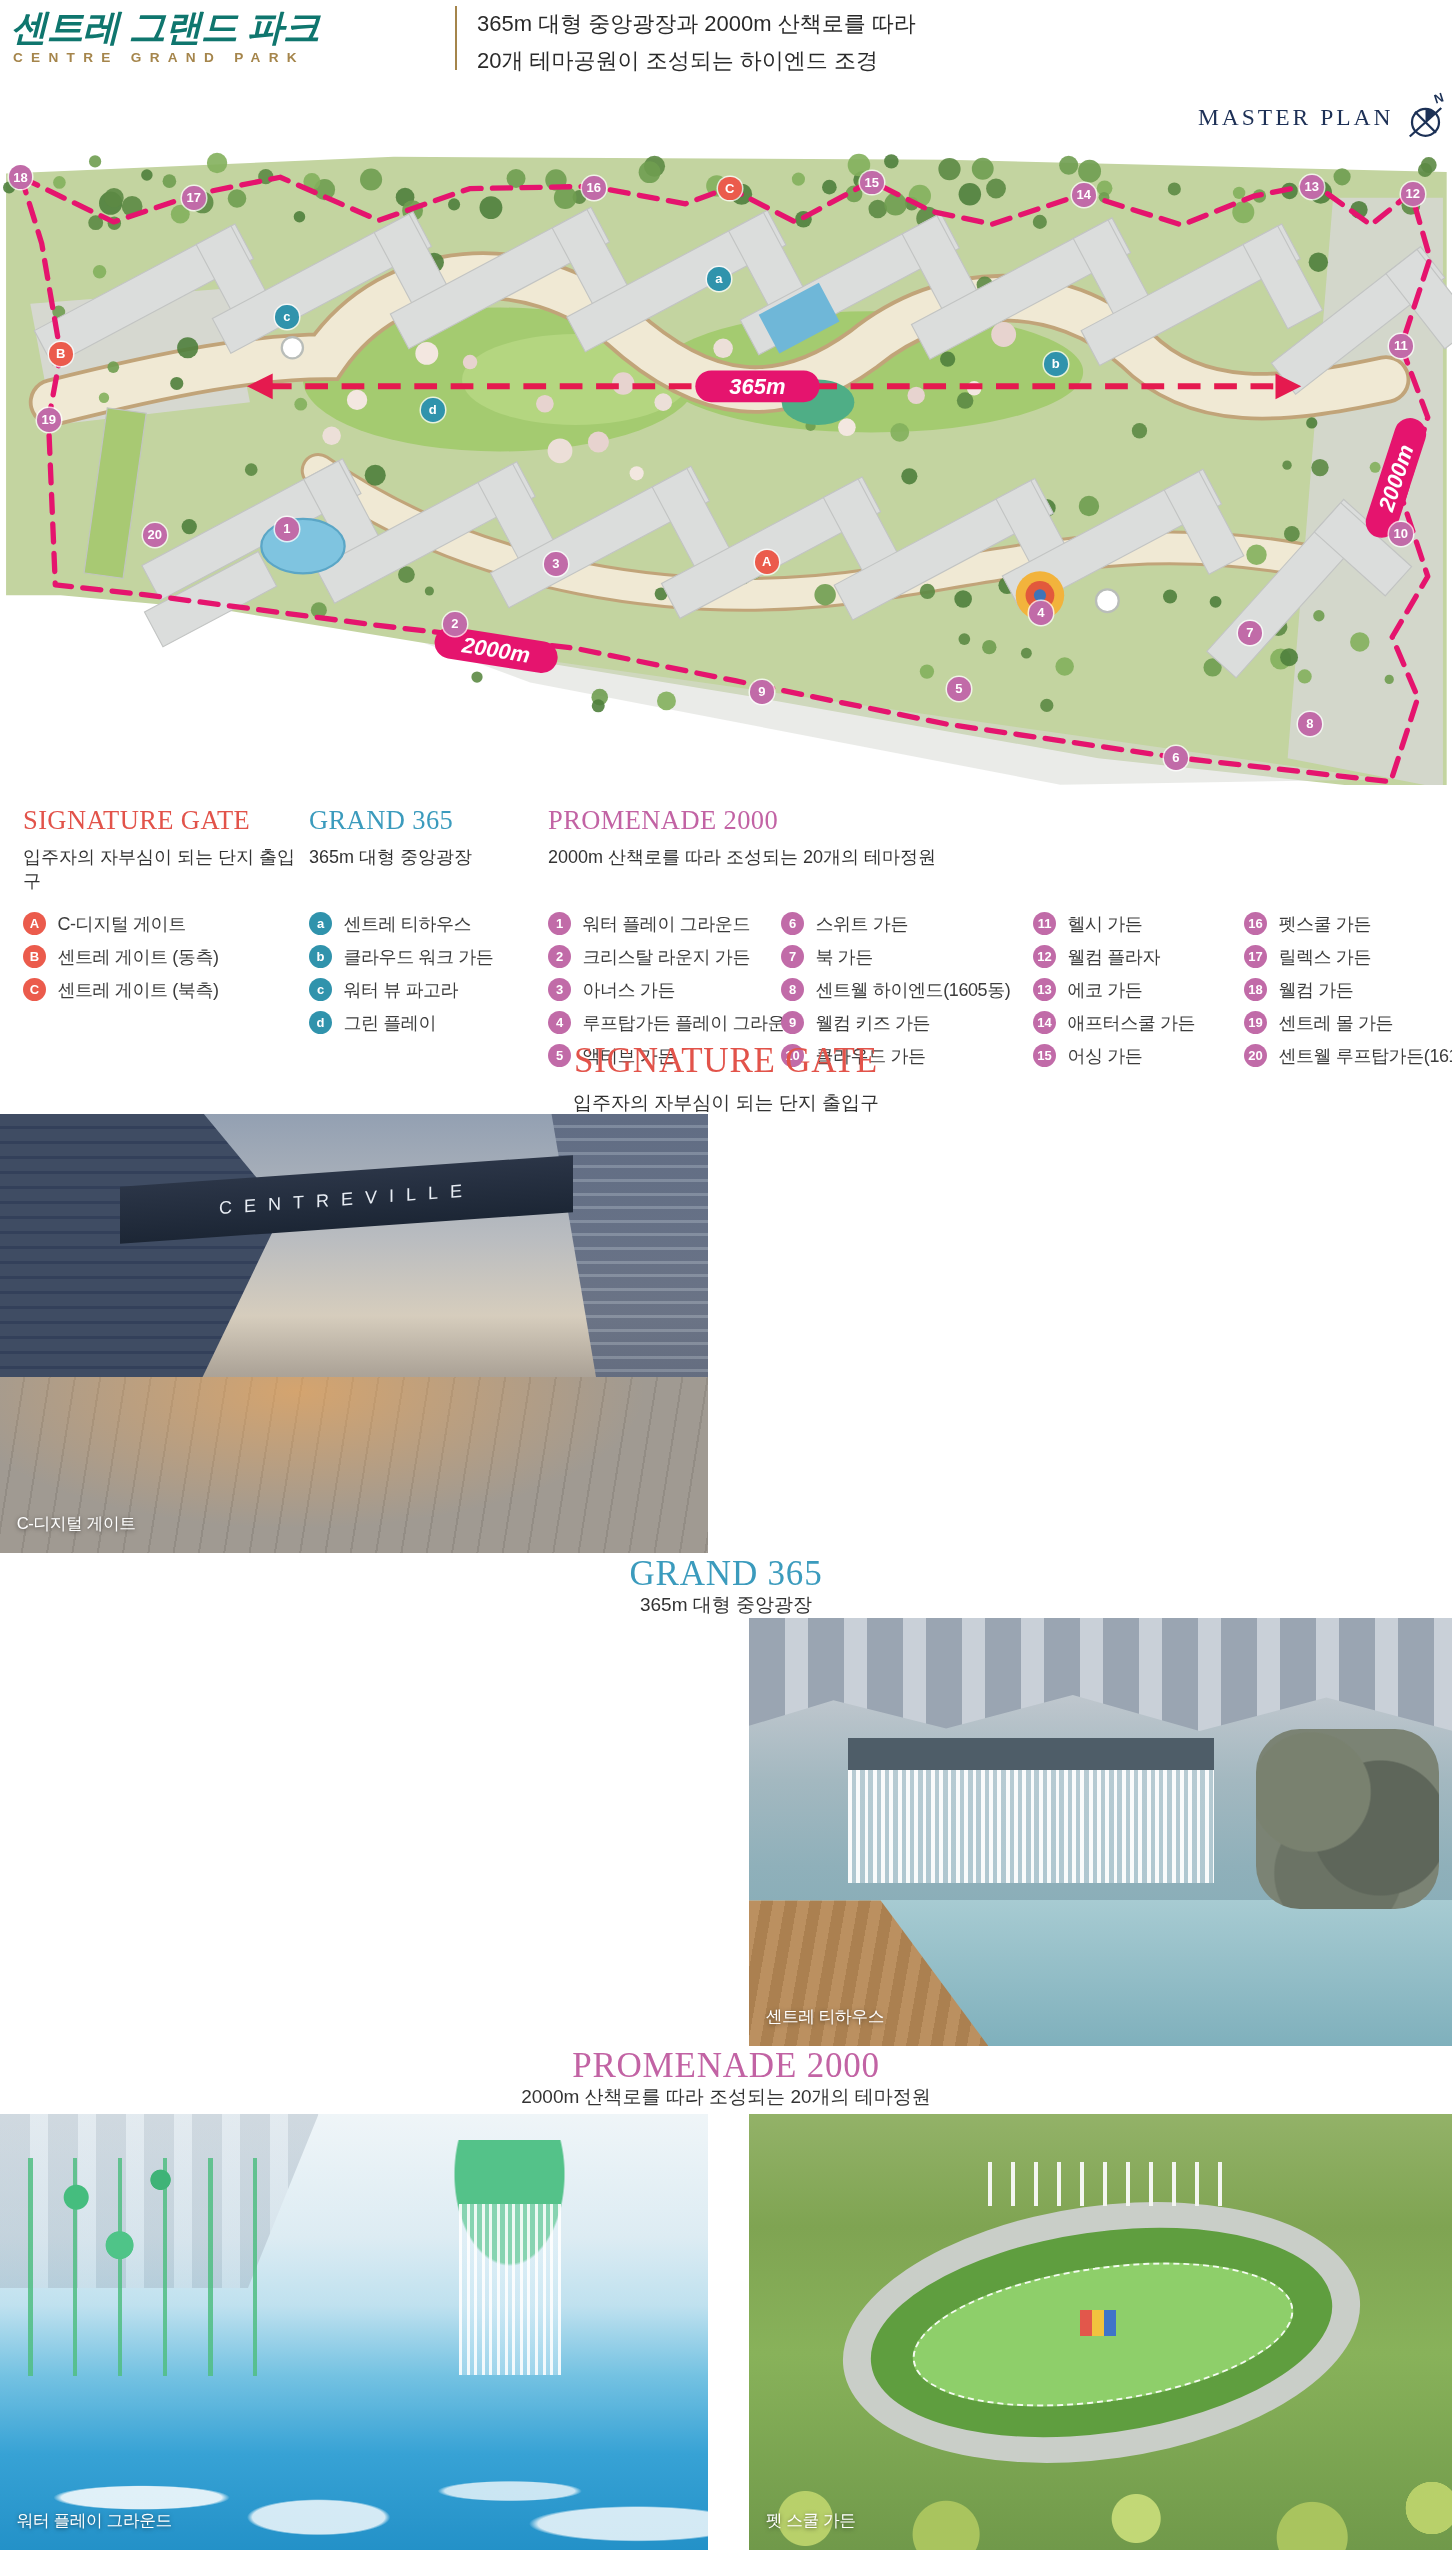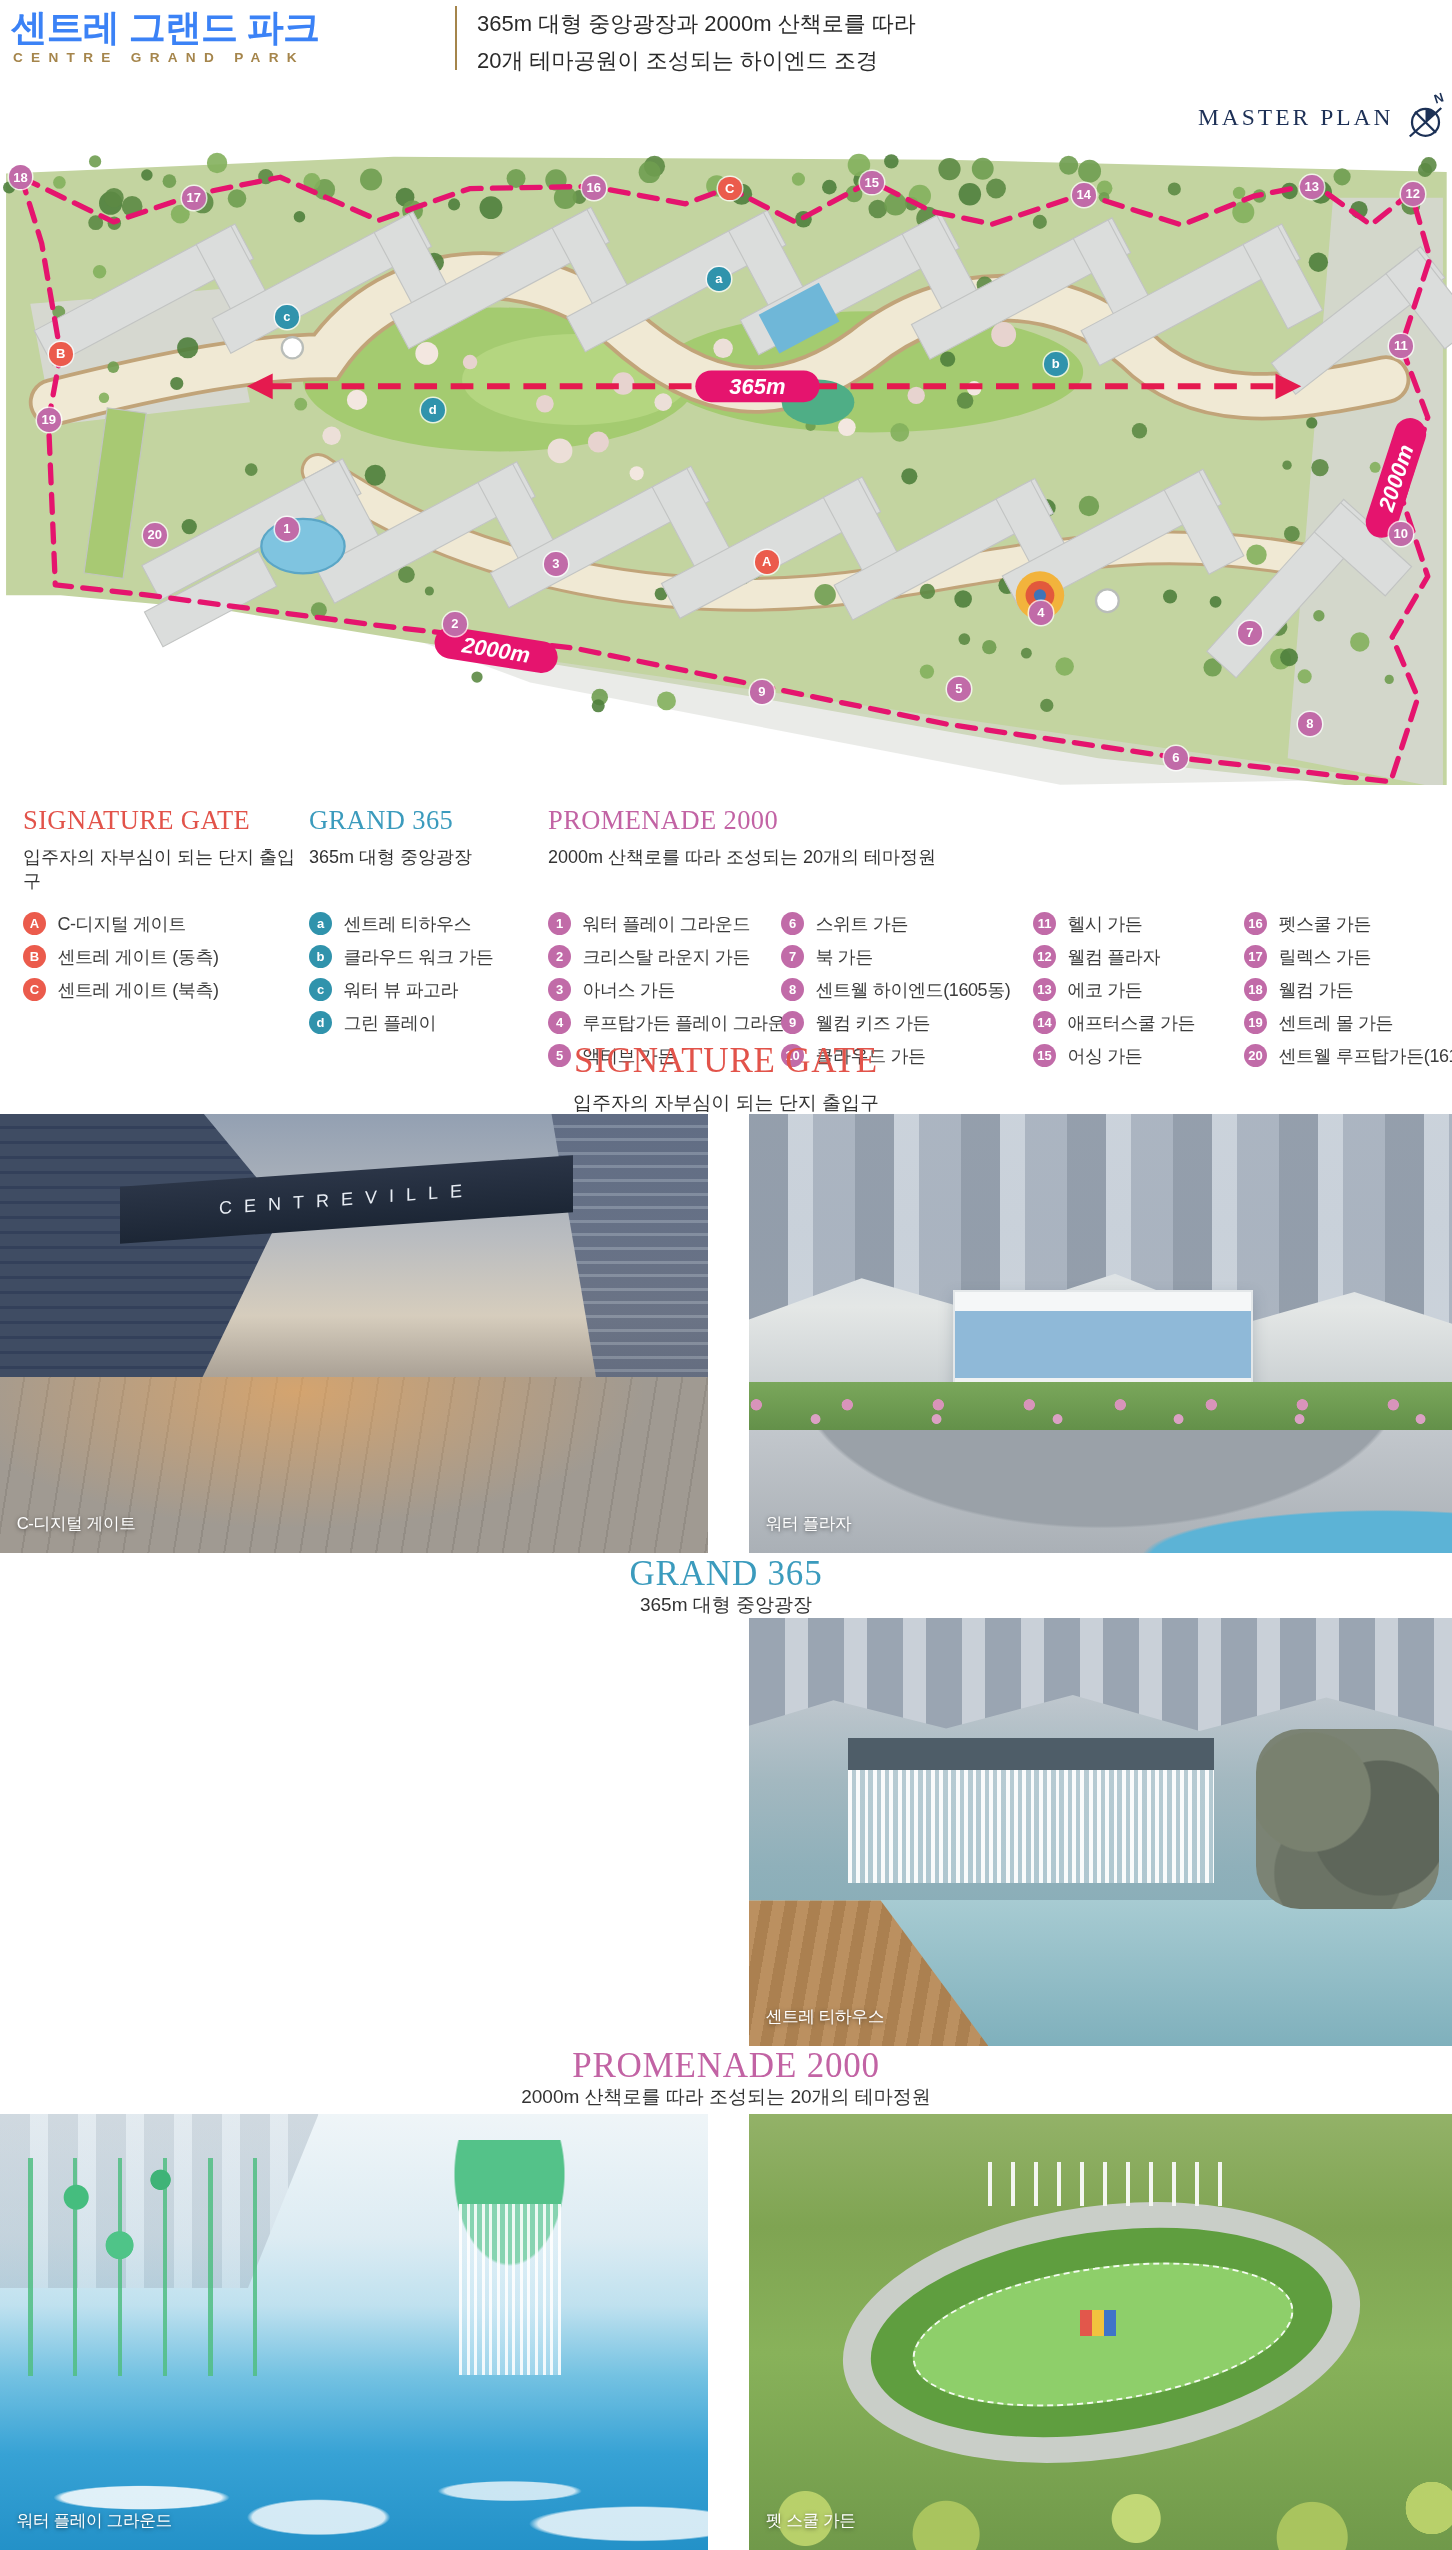--- a/index.html
+++ b/index.html
@@ -1,19 +1,19 @@
 <!DOCTYPE html>
 <html style="font-size:12px"><head>
 <meta charset="utf-8">
 <style>
   html,body{margin:0;padding:0;background:#fff;}
   #page{position:relative;width:1452px;height:2550px;background:#fff;overflow:hidden;
         font-family:"Liberation Sans",sans-serif;color:#222;}
   
-  #hdr-title{position:absolute;left:10.6px;top:3px;font-size:37px;font-weight:800;color:#3b82f6;letter-spacing:-0.8px;}
+  #hdr-title{position:absolute;left:10.6px;top:3px;font-size:37px;font-weight:800;color:#0f766e;letter-spacing:-0.8px;font-style:italic;}
   #hdr-eng{position:absolute;left:13px;top:50px;font-size:13.6px;font-weight:700;color:#A5854B;letter-spacing:8.3px;}
   #hdr-divider{position:absolute;left:455px;top:6px;width:1.5px;height:64px;background:#A5854B;}
   #hdr-desc{position:absolute;left:477px;top:4.5px;font-size:22px;color:#2a2a2a;line-height:37px;}
   #masterplan{position:absolute;top:92px;right:4.5px;display:flex;align-items:center;gap:12px;}
   #masterplan-label{font-family:"Liberation Serif",serif;font-size:23.5px;letter-spacing:3px;color:#1D3056;}
   
   #map{position:absolute;left:0;top:152px;width:1452px;height:633px;}
   #map svg{position:absolute;left:0;top:0;}
   #marker-layer{position:absolute;left:0;top:0;width:100%;height:100%;}
   .mk{position:absolute;width:23.5px;height:23.5px;border-radius:50%;display:flex;align-items:center;justify-content:center;
@@ -597,27 +597,20 @@
   <div class="sec-title" id="sec1-t" style="color: rgb(226, 83, 74);">SIGNATURE GATE</div>
   <div class="sec-sub" id="sec1-s">입주자의 자부심이 되는 단지 출입구</div>
   <div class="row" id="row1">
     <div class="photo t-left s1">
       <div class="l1"></div>
       <div class="l2"></div>
       <div class="canopy">CENTREVILLE</div>
       <div class="l3"></div>
       <span class="caption">C-디지털 게이트</span>
     </div>
-    <div class="photo t-right s2">
-      <div class="l1"></div>
-      <div class="l2"></div>
-      <div class="l3"></div>
-      <div class="l4"></div>
-      <span class="caption">워터 플라자</span>
-    </div>
   </div>
 
   <div class="sec-title" id="sec2-t" style="color: rgb(59, 155, 189);">GRAND 365</div>
   <div class="sec-sub" id="sec2-s">365m 대형 중앙광장</div>
   <div class="row" id="row2">
     <div class="photo t-right s4">
       <div class="l1"></div>
       <div class="l4"></div>
       <div class="l5"></div>
       <div class="l2"></div>

